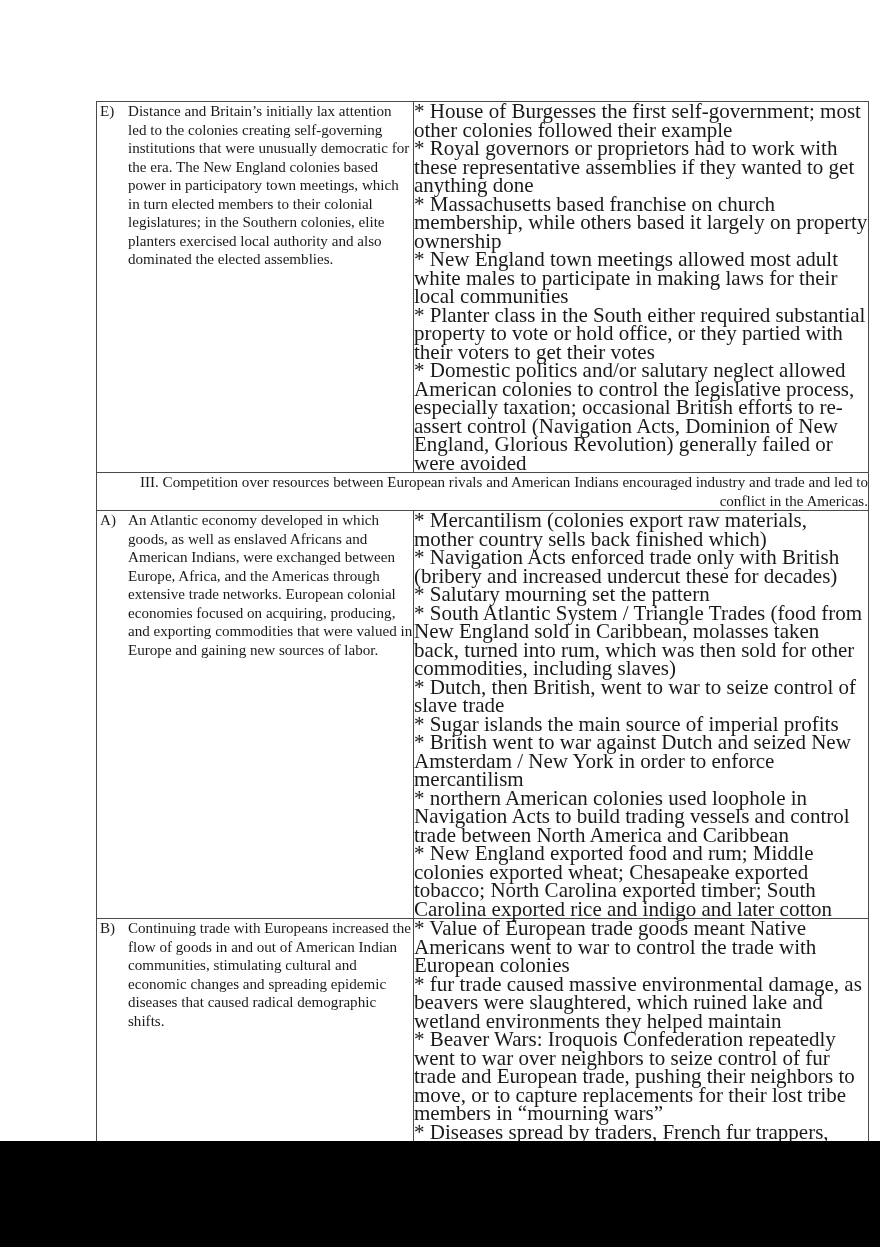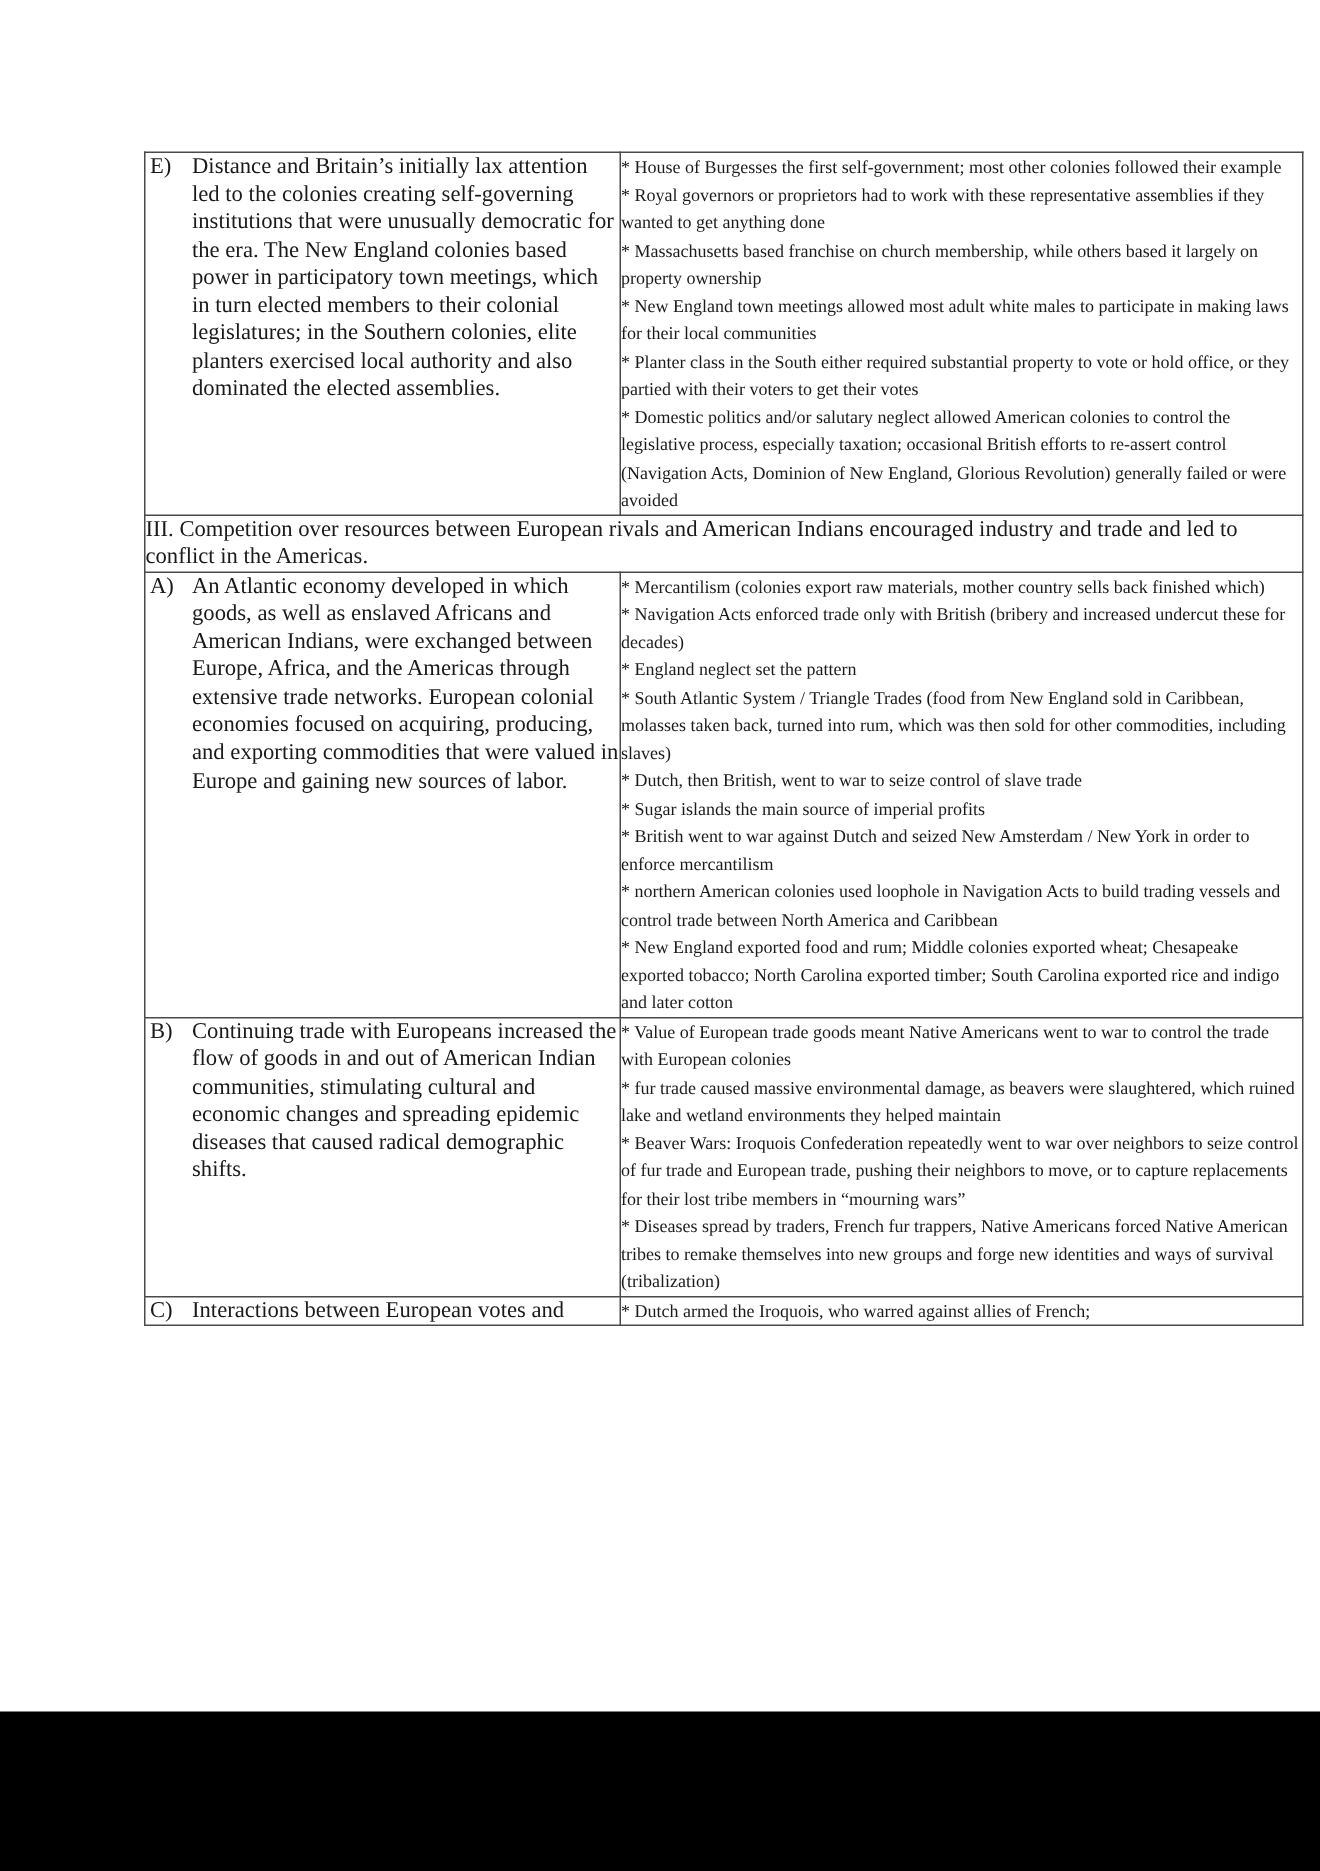--- a/index.html
+++ b/index.html
@@ -48,20 +48,21 @@
   col.c-right { width: 455px; }
 
   .cell-left {
     padding: 4px 6px 7px 4px;
   }
   .cell-right {
     padding: 4px 6px 6px 6px;
   }
   .cell-full {
     padding: 4px 6px 6px 5px;
+    text-align: right;
   }
 
   
   .claim {
     display: flex;
     font-size: 15.1px;
     line-height: 18.55px;
   }
   .claim .marker {
     flex: 0 0 auto;
@@ -75,21 +76,21 @@
 
   
   .section-head {
     font-size: 15.1px;
     line-height: 18.6px;
     text-indent: 0;
   }
 
   
   .evidence {
-    font-size: 12px;
+    font-size: 21px;
     line-height: 18.5px;
   }
   .evidence .item {
     display: block;
     margin: 0;
     padding: 0;
   }
 
   .truncated-row td {
     border-bottom: 1px solid #4a4a4a;
@@ -136,21 +137,21 @@
         <td class="cell-left">
           <div class="claim">
             <span class="marker">A)</span>
             <span class="claim-text">An Atlantic economy developed in which goods, as well as enslaved Africans and American Indians, were exchanged between Europe, Africa, and the Americas through extensive trade networks.  European colonial economies focused on acquiring, producing, and exporting commodities that were valued in Europe and gaining new sources of labor.</span>
           </div>
         </td>
         <td class="cell-right">
           <div class="evidence">
             <span class="item">* Mercantilism (colonies export raw materials, mother country sells back finished which)</span>
             <span class="item">* Navigation Acts enforced trade only with British (bribery and increased undercut these for decades)</span>
-            <span class="item">* England neglect set the pattern</span>
+            <span class="item">* Salutary mourning set the pattern</span>
             <span class="item">* South Atlantic System / Triangle Trades (food from New England sold in Caribbean, molasses taken back, turned into rum, which was then sold for other commodities, including slaves)</span>
             <span class="item">* Dutch, then British, went to war to seize control of slave trade</span>
             <span class="item">* Sugar islands the main source of imperial profits</span>
             <span class="item">* British went to war against Dutch and seized New Amsterdam / New York in order to enforce mercantilism</span>
             <span class="item">* northern American colonies used loophole in Navigation Acts to build trading vessels and control trade between North America and Caribbean</span>
             <span class="item">* New England exported food and rum; Middle colonies exported wheat; Chesapeake exported tobacco; North Carolina exported timber; South Carolina exported rice and indigo and later cotton</span>
           </div>
         </td>
       </tr>
 

